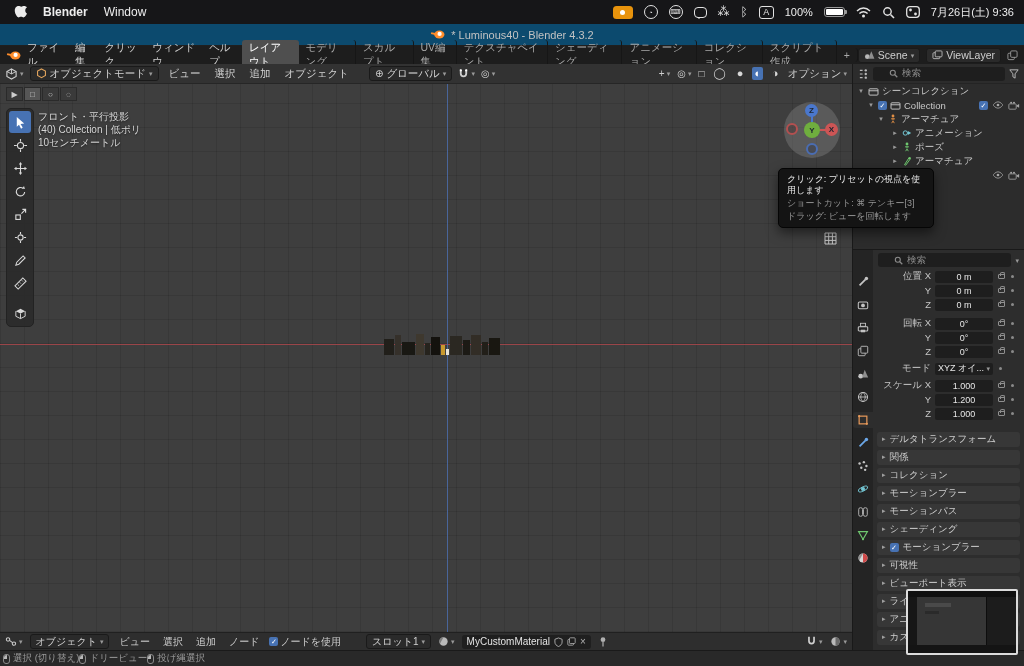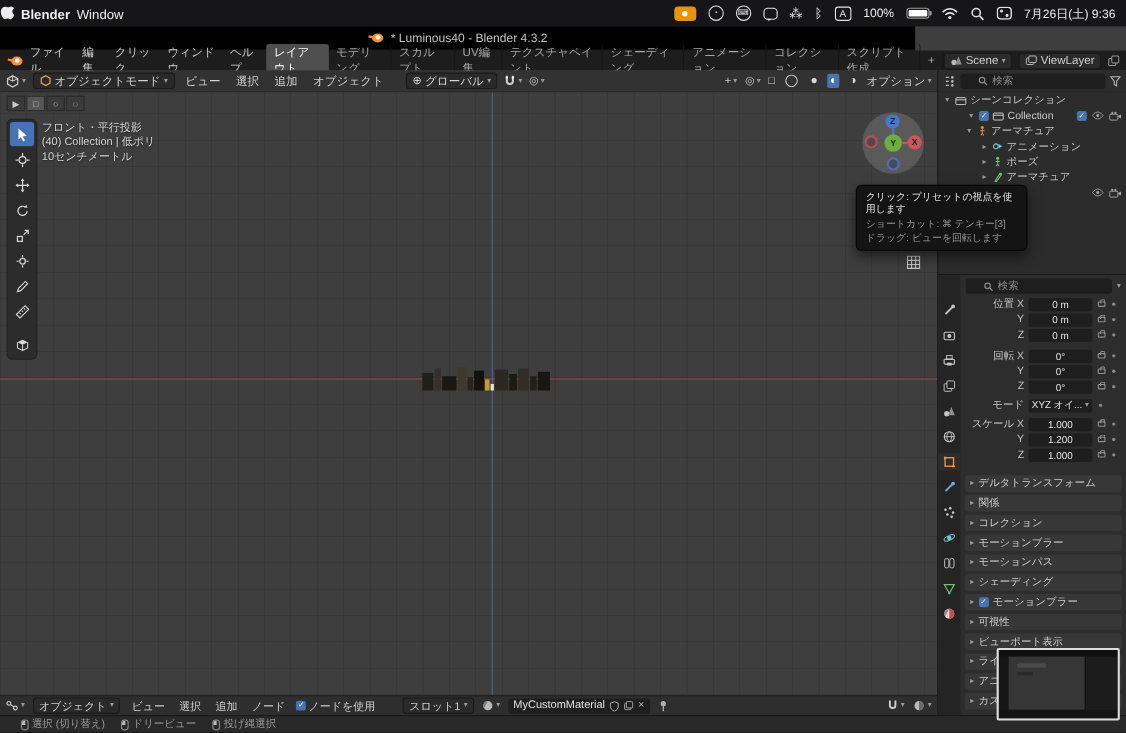--- a/index.html
+++ b/index.html
@@ -2,37 +2,37 @@
 <html><head>
 <meta charset="utf-8">
 <style>
   *{margin:0;padding:0;box-sizing:border-box}
   html,body{background:#000}
   body{font-family:"Liberation Sans","DejaVu Sans",sans-serif;-webkit-font-smoothing:antialiased}
   .screen{position:relative;width:1024px;height:666px;overflow:hidden;background:#3e3e3e;font-size:11px}
 
   
   .mb{position:absolute;left:0;top:0;width:1024px;height:24px;background:#161618;display:flex;align-items:center;color:#ededed}
-  .mb-left{display:flex;align-items:flex-end;gap:6px;}
+  .mb-left{display:flex;align-items:center;gap:16px;padding-left:14px}
   .mb-app{font-weight:bold;font-size:12px}
   .mb-menu{font-size:12px}
   .mb-right{margin-left:auto;display:flex;align-items:center;gap:11px;padding-right:10px;font-size:11px}
   .appicon{width:20px;height:13px;border-radius:3.5px;background:#e8930c;display:flex;align-items:center;justify-content:center}
   .appicon i{width:5px;height:5px;border-radius:50%;background:#fff}
   .mbcirc{width:14px;height:14px;border:1.5px solid #e2e2e2;border-radius:50%;display:flex;align-items:center;justify-content:center;font-size:7px;color:#e2e2e2;font-style:normal}
   .chat{width:13px;height:11px;border:1.5px solid #e2e2e2;border-radius:4px;position:relative}
   .chat::after{content:"";position:absolute;left:2px;bottom:-4px;border:2px solid transparent;border-top-color:#e2e2e2}
   .bt{font-size:12px;color:#e2e2e2}
   .inputA{width:15px;height:13px;border:1.5px solid #e2e2e2;border-radius:3px;font-size:9px;display:flex;align-items:center;justify-content:center;color:#e2e2e2}
   .bat{width:21px;height:10px;border:1px solid #9a9a9a;border-radius:3px;position:relative;padding:1px}
   .bat i{display:block;width:100%;height:100%;background:#fff;border-radius:1px}
   .bat::after{content:"";position:absolute;right:-3px;top:2px;width:2px;height:4px;background:#9a9a9a;border-radius:0 1px 1px 0}
 
   
-  .tb{position:absolute;left:0;top:24px;width:832px;height:22px;background:#000000;display:flex;align-items:center;justify-content:center;gap:6px;color:#c2c2c2;font-size:11px;border-bottom:1px solid #1f1f1f}
+  .tb{position:absolute;left:0;top:24px;width:1024px;height:22px;background:#0c4a6e;display:flex;align-items:center;justify-content:center;gap:6px;color:#c2c2c2;font-size:11px;border-bottom:1px solid #1f1f1f}
 
   
   .top{position:absolute;left:0;top:46px;width:1024px;height:18px;background:#1d1d1d;display:flex;align-items:center;color:#cfcfcf;font-size:10.5px}
   .top .menu{padding:0 6px;cursor:default}
   .wtabs{display:flex;align-items:center;}
   .wtab{padding:1px 7px;border-radius:3px;color:#a9a9a9;border-right:1px solid #161616}
   .wtab.active{background:#4f4f4f;color:#fff;border-right:none}
   .top-right{margin-left:auto;display:flex;align-items:center;gap:6px;padding-right:6px}
   .pill{background:#2a2a2a;border:1px solid #1a1a1a;border-radius:3px;display:flex;align-items:center;gap:3px;padding:0 5px;height:15px}
   .dd{color:#9a9a9a;font-size:7px;line-height:1}
@@ -97,21 +97,21 @@
   .psec .arr{color:#9e9e9e;font-size:7px}
   .gapS{height:5px;flex:none}
 
   
   .shbar{position:absolute;left:0;top:632px;width:852px;height:18px;background:#2e2e2e;border-top:1px solid #202020;display:flex;align-items:center;gap:7px;padding:0 5px;color:#d0d0d0;font-size:10px}
   .shbar .menu{padding:0 3px}
   .matfield{display:flex;align-items:center;gap:4px;background:#1f1f1f;border-radius:3px;height:14px;padding:0 5px;color:#e3e3e3}
   .sh-right{margin-left:auto;display:flex;align-items:center;gap:8px}
 
   
-  .sbar{position:absolute;left:0;top:650px;width:1024px;height:16px;background:#292929;border-top:1px solid #1a1a1a;display:flex;align-items:center;gap:15px;padding-left:19px;color:#9a9a9a;font-size:9.5px}
+  .sbar{position:absolute;left:0;top:650px;width:1024px;height:16px;background:#292929;border-top:1px solid #1a1a1a;display:flex;align-items:center;padding-left:3px;color:#9a9a9a;font-size:9.5px}
   .hint{display:flex;align-items:center;gap:3px}
   .mouse{display:inline-block;width:7px;height:10px;border:1px solid #8a8a8a;border-radius:3px;position:relative}
   .mouse::before{content:"";position:absolute;left:0;top:0;width:3px;height:4px;background:#b9b9b9;border-radius:3px 0 0 0}
 
   
   .pip{position:absolute;left:906px;top:589px;width:112px;height:66px;border:2px solid #dcdcdc;background:#232323;z-index:50;border-radius:2px;overflow:hidden}
   .pip-top{height:6px;background:#101010}
   .pip-body{display:flex;height:48px}
   .pip-side{width:9px;background:#161616}
   .pip-main{flex:1;background:#363636;position:relative}
@@ -445,21 +445,21 @@
       <span class="arr">▾</span>
       <span>
         <svg width="11" height="9" viewBox="0 0 12 10">
             <rect x="1" y="2" width="10" height="7" rx="1" fill="none" stroke="#cfcfcf"></rect>
             <path d="M1 4.2h10" stroke="#cfcfcf"></path>
           </svg>
       </span>
       <span>シーンコレクション</span>
     </div>
 
-    <div class="orow" style="padding-left:26px">
+    <div class="orow" style="padding-left:14px">
       <span class="arr">▾</span>
       <span class="cb">✓</span>
       <span>
         <svg width="11" height="9" viewBox="0 0 12 10">
             <rect x="1" y="2" width="10" height="7" rx="1" fill="none" stroke="#cfcfcf"></rect>
             <path d="M1 4.2h10" stroke="#cfcfcf"></path>
           </svg>
       </span>
       <span>Collection</span>
       <span class="right">

